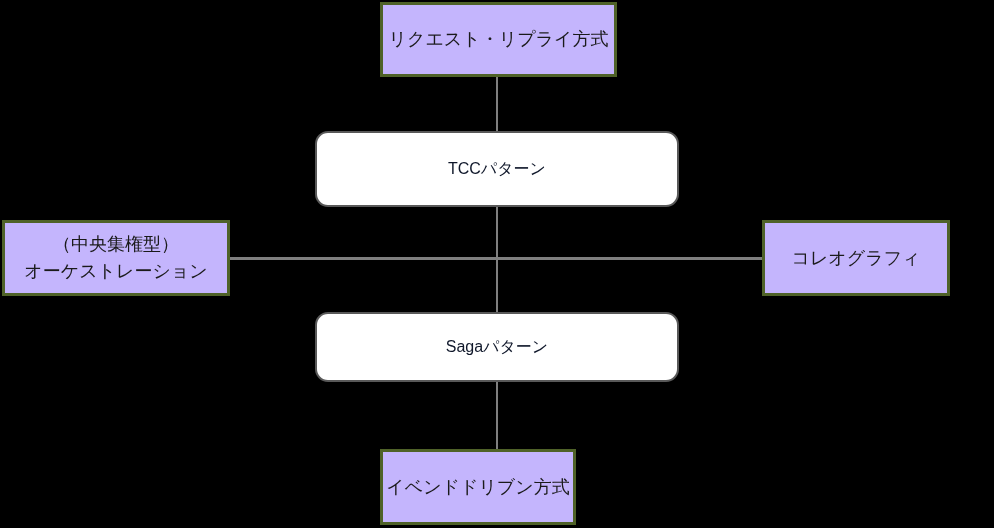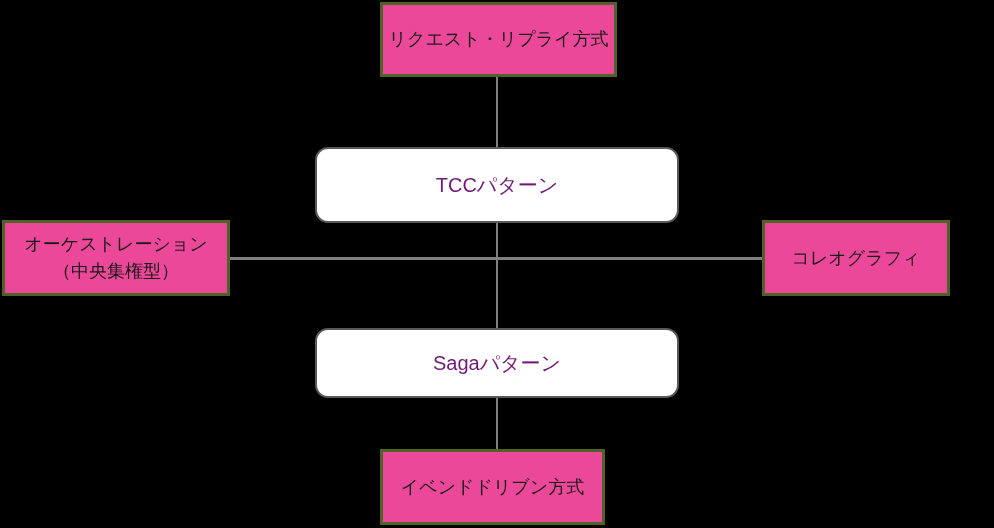--- a/index.html
+++ b/index.html
@@ -38,61 +38,60 @@
     position: absolute;
     z-index: 2;
     display: flex;
     flex-direction: column;
     align-items: center;
     justify-content: center;
     text-align: center;
     box-sizing: border-box;
   }
   .green-box {
-    background: #ec4899;
+    background: #c4b5fd;
     border: 3px solid #4f6228;
     color: #1a1a1a;
     font-size: 18px;
     line-height: 27px;
   }
   .white-box {
     background: #ffffff;
     border: 2px solid #595959;
     border-radius: 13px;
-    color: #701a75;
-    font-size: 20px;
-    margin-top: 16px;
+    color: #0f172a;
+    font-size: 16px;
   }
   .node-top    { left: 380px; top: 2px;   width: 237px; height: 75px; }
   .node-tcc    { left: 315px; top: 131px; width: 364px; height: 76px; }
   .node-left   { left: 2px;   top: 220px; width: 228px; height: 76px; }
   .node-right  { left: 762px; top: 220px; width: 188px; height: 76px; }
   .node-saga   { left: 315px; top: 312px; width: 364px; height: 70px; }
-  .node-bottom { left: 380px; top: 449px; width: 225px; height: 76px; }
+  .node-bottom { left: 380px; top: 449px; width: 196px; height: 76px; }
   .label-line { display: block; }
 </style>
 </head>
 <body>
 
 <div class="canvas">
 
   <div class="connector v-line"></div>
   <div class="connector h-line"></div>
 
   <div class="node green-box node-top">
     <span class="label-line">リクエスト・リプライ方式</span>
   </div>
 
   <div class="node white-box node-tcc">
     <span class="label-line">TCCパターン</span>
   </div>
 
   <div class="node green-box node-left">
+    <span class="label-line">（中央集権型）</span>
     <span class="label-line">オーケストレーション</span>
-    <span class="label-line">（中央集権型）</span>
   </div>
 
   <div class="node green-box node-right">
     <span class="label-line">コレオグラフィ</span>
   </div>
 
   <div class="node white-box node-saga">
     <span class="label-line">Sagaパターン</span>
   </div>
 

